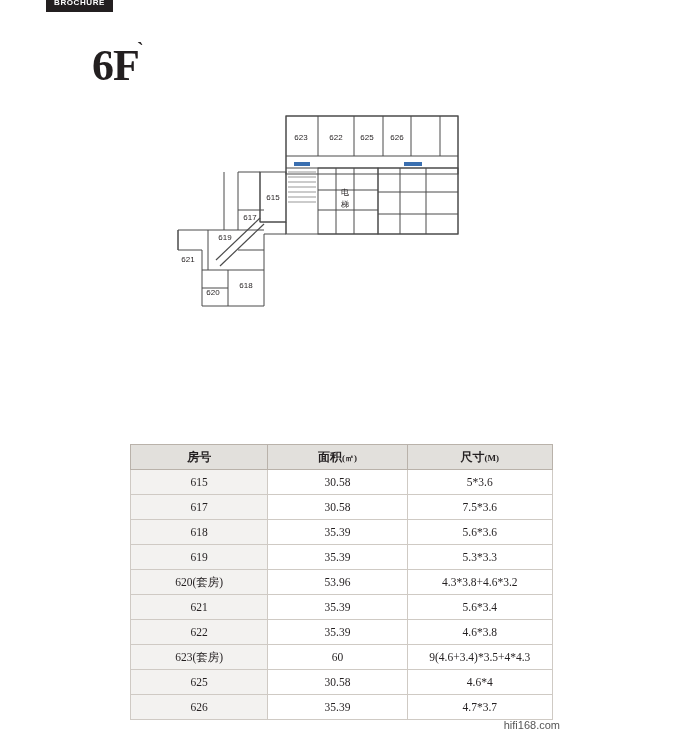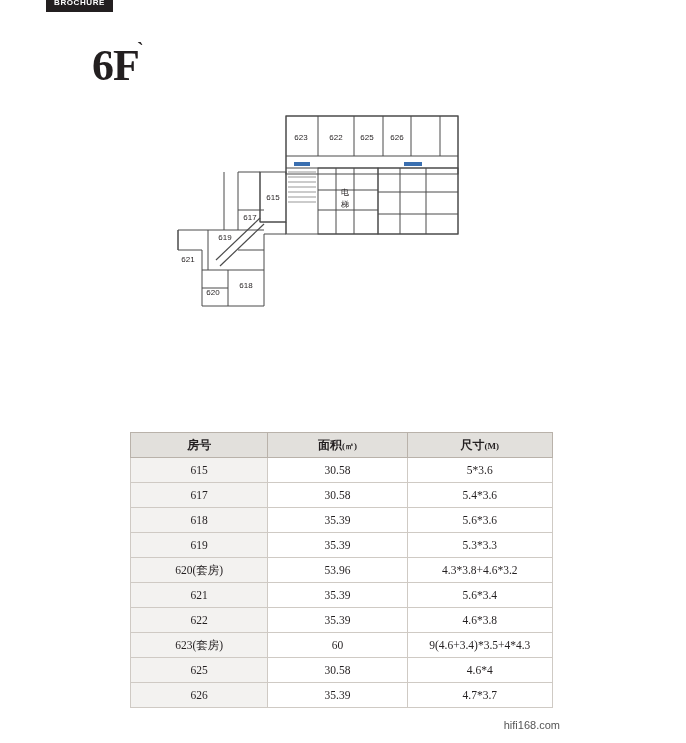--- a/index.html
+++ b/index.html
@@ -76,21 +76,21 @@
     width: 300px;
     height: 240px;
   }
   .plan svg {
     display: block;
   }
   
   .table-wrap {
     position: absolute;
     left: 130px;
-    top: 432px;
+    top: 444px;
     width: 423px;
   }
   table.rooms {
     border-collapse: collapse;
     width: 423px;
     font-family: "Liberation Serif", serif;
     font-size: 11.5px;
     color: #231f20;
   }
   table.rooms th {
@@ -235,21 +235,21 @@
       </thead>
       <tbody>
         <tr>
           <td class="col-room">615</td>
           <td>30.58</td>
           <td>5*3.6</td>
         </tr>
         <tr>
           <td class="col-room">617</td>
           <td>30.58</td>
-          <td>5.4*3.6</td>
+          <td>7.5*3.6</td>
         </tr>
         <tr>
           <td class="col-room">618</td>
           <td>35.39</td>
           <td>5.6*3.6</td>
         </tr>
         <tr>
           <td class="col-room">619</td>
           <td>35.39</td>
           <td>5.3*3.3</td>

